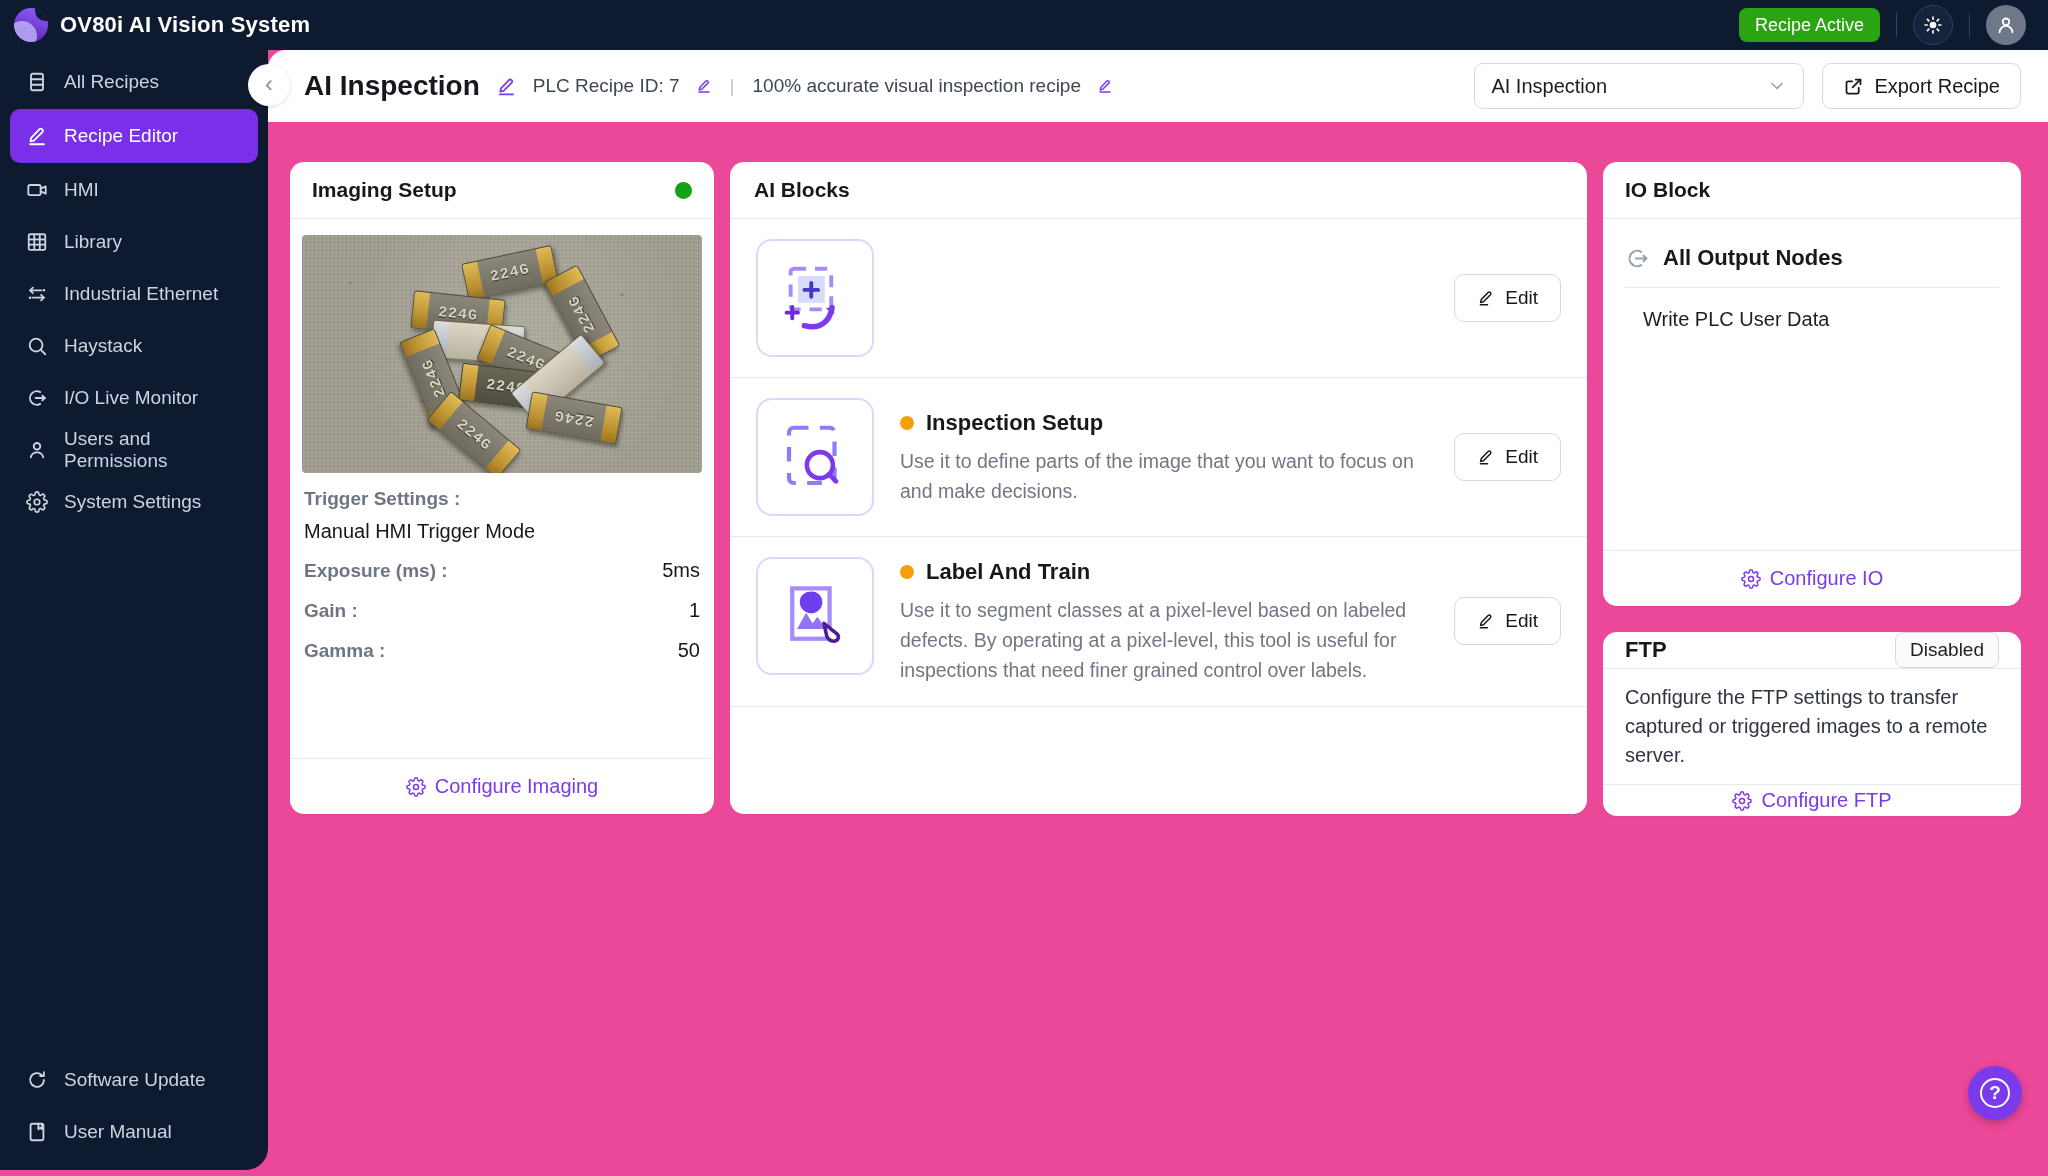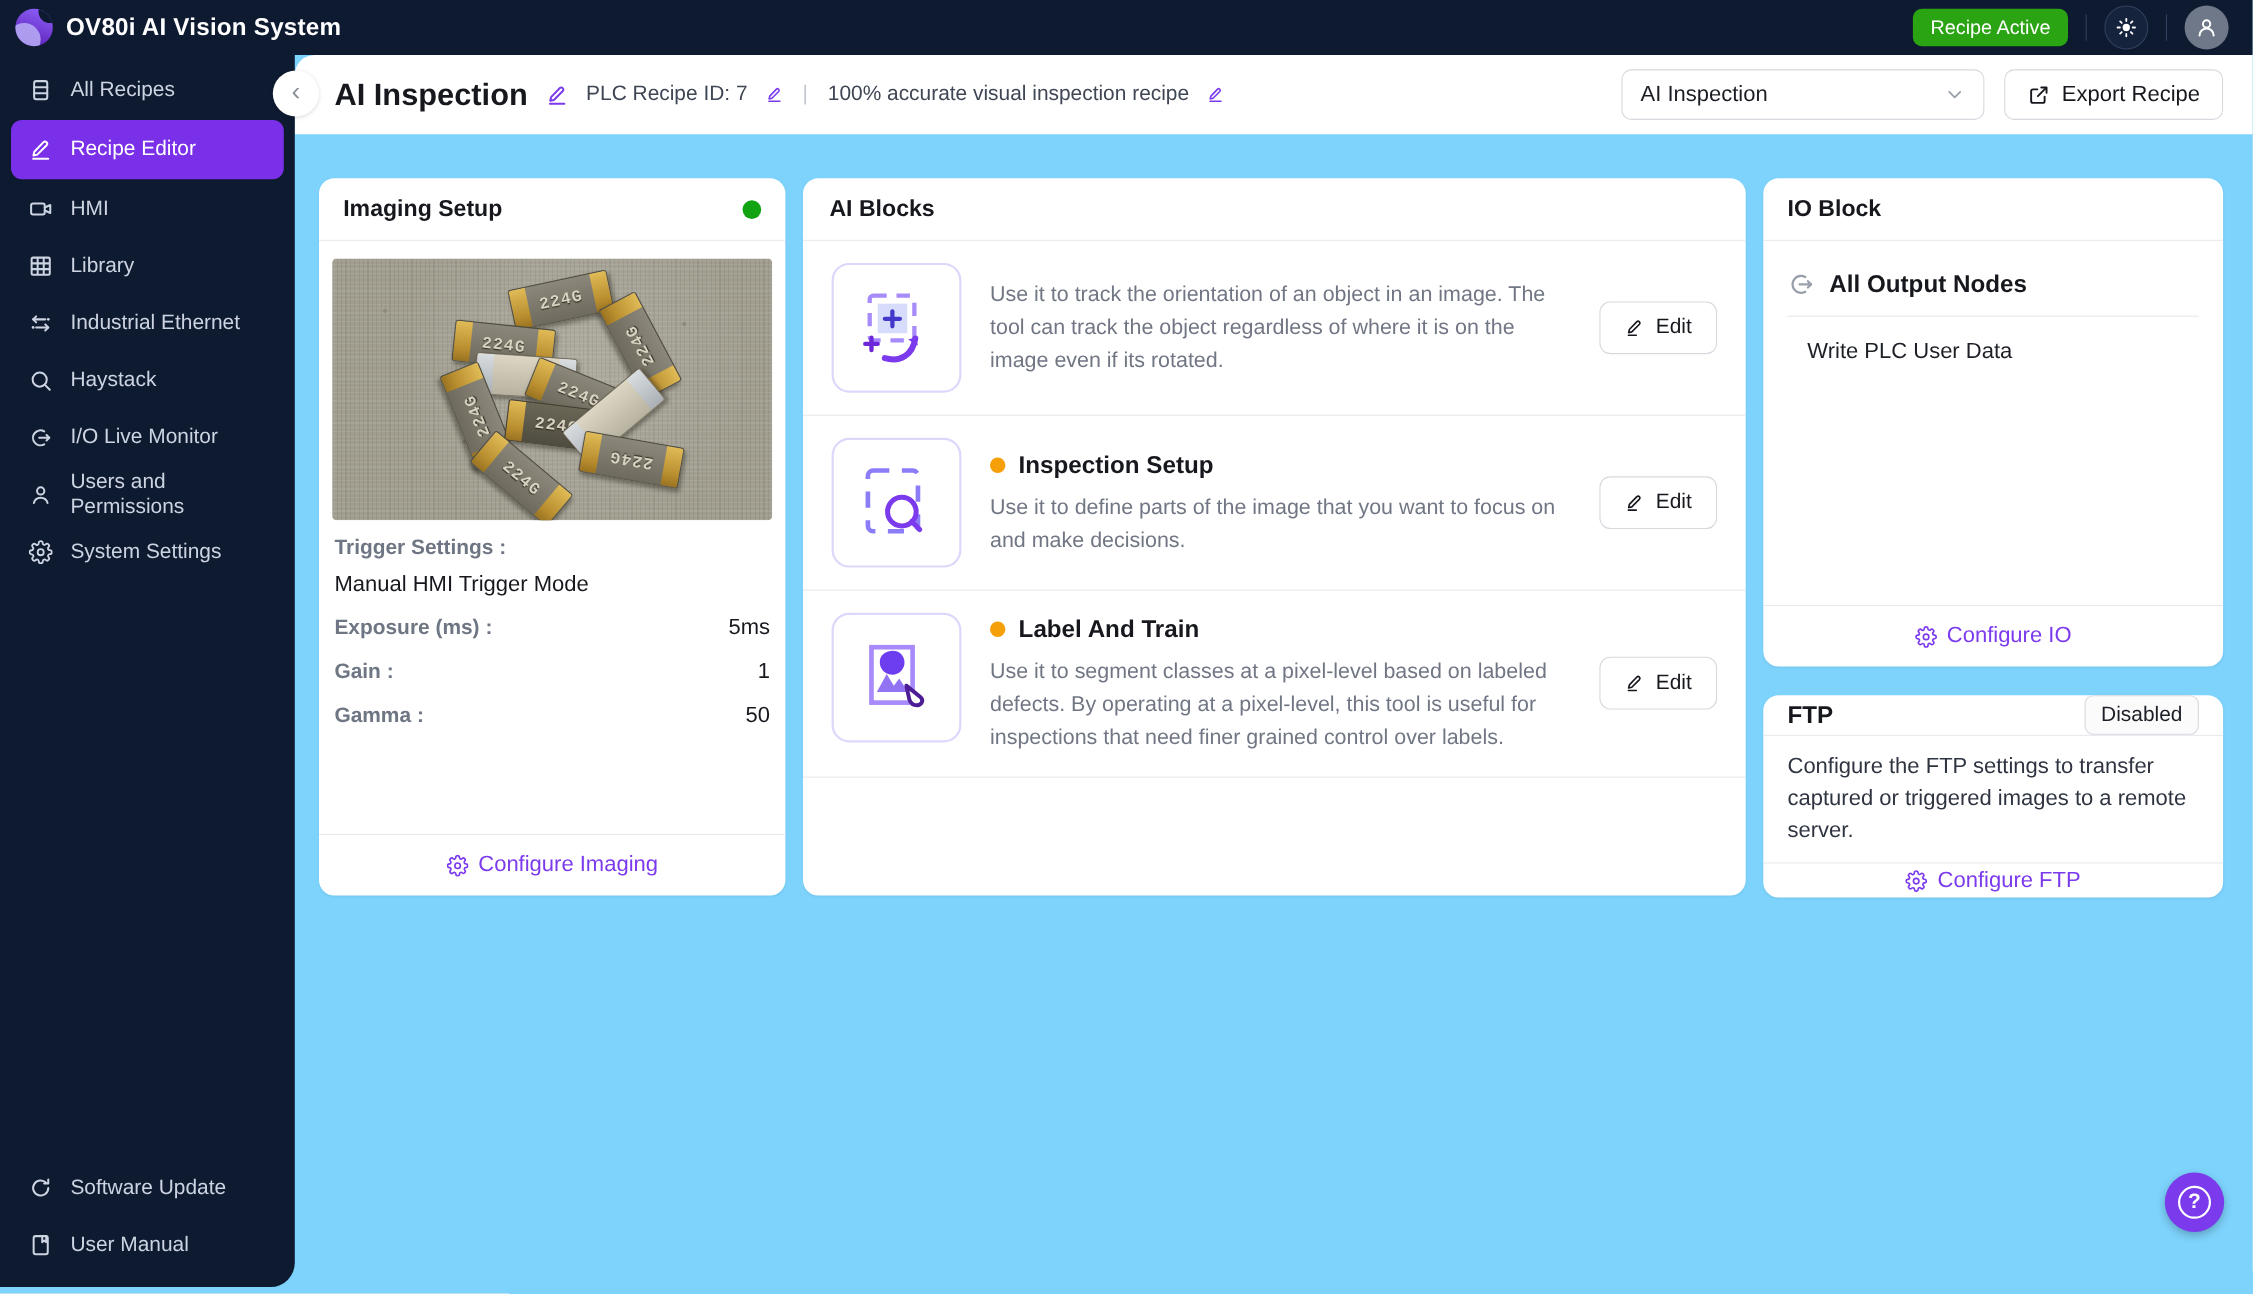--- a/index.html
+++ b/index.html
@@ -1,18 +1,18 @@
 <!DOCTYPE html>
 <html><head>
 <meta charset="utf-8">
 <style>
   * { box-sizing: border-box; }
   html,body { margin:0; padding:0; background:#e9ebee; }
   body { font-family:"Liberation Sans", sans-serif; }
-  .page { position:relative; width:2048px; height:1176px; overflow:hidden; background:#7dd3fc; }
+  .page { position:relative; width:2048px; height:1176px; overflow:hidden; background:#ec4899; }
 
   
   .topbar { position:absolute; left:0; top:0; width:2048px; height:50px; background:#0e1a30;
             display:flex; align-items:center; justify-content:space-between; padding:0 22px 0 14px; z-index:5; }
   .brand { display:flex; align-items:center; gap:12px; }
   .logo { position:relative; width:34px; height:34px; border-radius:50%;
           background:linear-gradient(200deg,#8b5cf6 10%,#5b21b6 90%); overflow:hidden; }
   .logo::before { content:''; position:absolute; left:-7px; bottom:-9px; width:30px; height:30px; border-radius:50%; background:#b5a7f3; opacity:.9; }
   .logo::after  { content:''; position:absolute; right:-8px; top:-8px; width:21px; height:21px; border-radius:50%; background:#0e1a30; }
   .app-title { color:#ffffff; font-size:22px; font-weight:700; letter-spacing:.2px; }
@@ -411,21 +411,20 @@
             <svg width="78" height="78" viewBox="0 0 48 48" fill="none">
               <rect x="9" y="6" width="25" height="25" rx="2" stroke="#a78bfa" stroke-width="2.4" stroke-dasharray="7.5 5.5"></rect>
               <rect x="13.5" y="10.5" width="16.5" height="16.5" fill="#c9d0fb" opacity="0.75"></rect>
               <path d="M21.7 14.8v8.4M17.5 19h8.4" stroke="#4338ca" stroke-width="2.4" stroke-linecap="round"></path>
               <path d="M10 29.5v7M6.5 33h7" stroke="#6d28d9" stroke-width="2.4" stroke-linecap="round"></path>
               <path d="M17.5 41c9 2.5 15.5-2 17-11" stroke="#7c3aed" stroke-width="3.4" fill="none" stroke-linecap="round"></path>
               <path d="M30.5 30.5l4.3-1.2 1.2 4.6z" fill="#7c3aed"></path>
             </svg>
           </div>
           <div class="ai-text">
-            <div class="ai-desc">Use it to track the orientation of an object in an image. The tool can track the object regardless of where it is on the image even if its rotated.</div>
           </div>
           <button class="edit-btn">
             <svg width="18" height="18" viewBox="0 0 24 24" fill="none" stroke="#16181d" stroke-width="2" stroke-linecap="round" stroke-linejoin="round">
                 <path d="M14.8 4.6a2.2 2.2 0 0 1 3.1 3.1L8.6 17 4.8 17.9l.9-3.8z"></path>
                 <line x1="4.5" y1="21" x2="14" y2="21"></line>
               </svg>
             <span>Edit</span>
           </button>
         </div>
 

